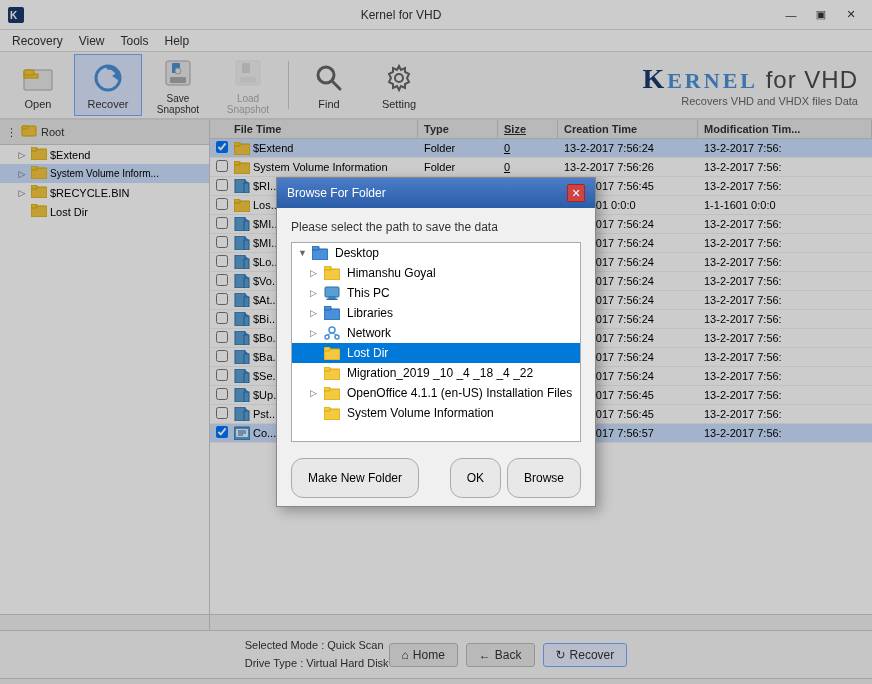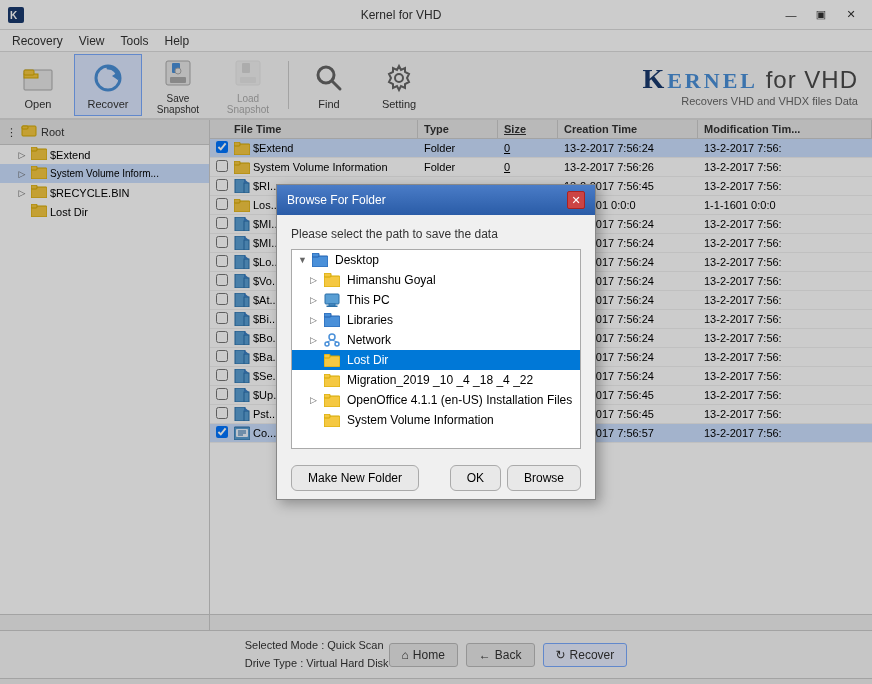--- a/index.html
+++ b/index.html
@@ -75,21 +75,21 @@
     .modal { background: #f0f0f0; border: 1px solid #888; box-shadow: 4px 4px 12px rgba(0,0,0,0.3); width: 320px; }
     .modal-titlebar { background: linear-gradient(to bottom, #4a7cc7, #2a5ca7); color: white; padding: 6px 10px; display: flex; align-items: center; justify-content: space-between; font-size: 12px; }
     .modal-close { width: 18px; height: 18px; background: #cc4444; border: 1px solid #aa2222; border-radius: 2px; color: white; display: flex; align-items: center; justify-content: center; cursor: pointer; font-size: 11px; }
     .modal-body { padding: 12px 14px 8px; }
     .modal-instruction { font-size: 12px; color: #333; margin-bottom: 8px; }
     .modal-tree { background: white; border: 1px solid #aaa; height: 200px; overflow-y: auto; overflow-x: hidden; }
     .modal-tree-item { padding: 3px 6px; display: flex; align-items: center; gap: 4px; cursor: pointer; font-size: 12px; white-space: nowrap; }
     .modal-tree-item.selected { background: #0078d7; color: white; }
     .modal-tree-item .expand { width: 10px; font-size: 9px; color: #666; }
     .modal-footer { padding: 8px 14px; display: flex; justify-content: space-between; align-items: center; background: #f0f0f0; }
-    .modal-btn { padding: 5px 16px; border: 1px solid #aaa; background: #e8e8e8; font-size: 12px; cursor: pointer; border-radius: 6px; }
+    .modal-btn { padding: 12px 16px; border: 1px solid #aaa; background: #e8e8e8; font-size: 12px; cursor: pointer; border-radius: 12px; }
     .modal-btn.ok { background: #e8e8e8; margin-left: 28px; }
 
     .indent1 { padding-left: 16px; }
   </style>
 </head>
 <body>
 
 <div class="title-bar">
   <div class="title-bar-icon">
     <svg width="16" height="16" viewBox="0 0 16 16">

